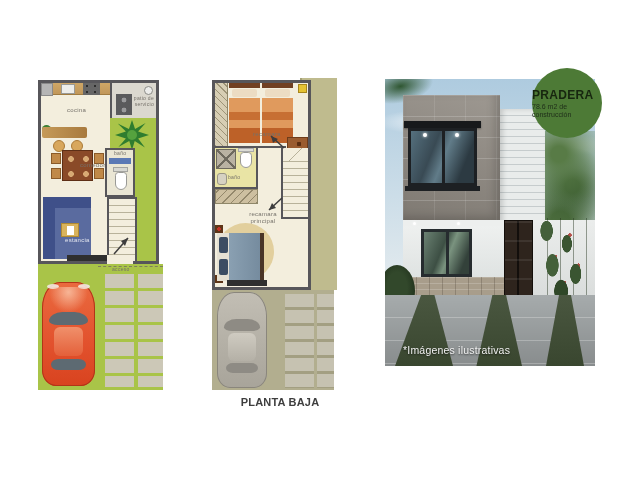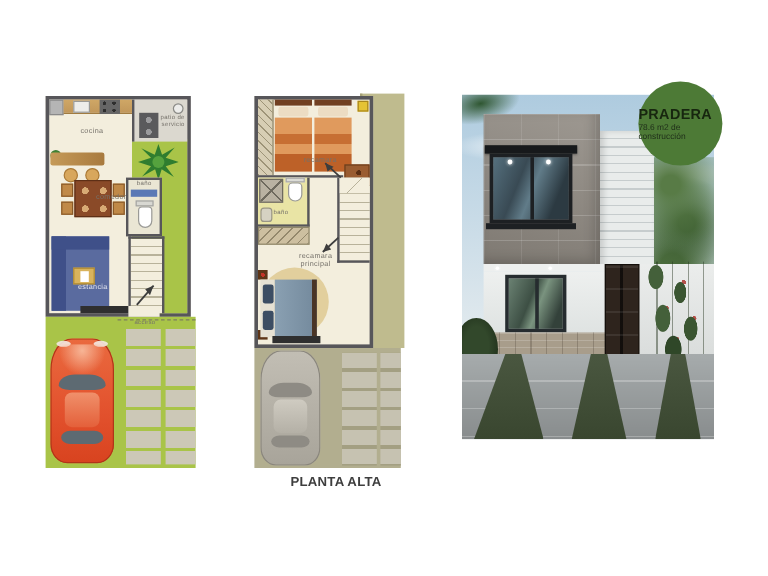--- a/index.html
+++ b/index.html
@@ -322,21 +322,21 @@
       <div class="a" id="gcar">
         <div class="a" id="gcar-body"></div>
         <div class="a" id="gcar-wshield"></div>
         <div class="a" id="gcar-roof"></div>
         <div class="a" id="gcar-rwin"></div>
       </div>
       <div class="a paver-col-a" id="pa-pav1"></div>
       <div class="a paver-col-a" id="pa-pav2"></div>
     </div>
   </section>
-  <div class="plan-title" id="pa-title">PLANTA ALTA</div>
+  <div class="plan-title" id="pa-title">PLANTA BAJA</div>
 
   <section class="a" id="render">
     <div class="a" id="r-cloud1"></div>
     <div class="a" id="r-cloud2"></div>
     <div class="a" id="r-palmTL"></div>
     <div class="a" id="r-tree"></div>
     <div class="a" id="r-stone"></div>
     <div class="a" id="r-siding"></div>
     <div class="a" id="r-canopy"></div>
     <div class="a" id="r-winU">
@@ -355,20 +355,21 @@
     </div>
     <div class="a" id="r-wains"></div>
     <div class="a" id="r-door"></div>
     <div class="a" id="r-vwall"></div>
     <div class="a" id="r-vines"></div>
     <div class="a" id="r-bush"></div>
     <div class="a" id="r-driveway"></div>
     <div class="a gstrip" id="r-g1"></div>
     <div class="a gstrip" id="r-g2"></div>
     <div class="a gstrip" id="r-g3"></div>
+    <div class="a" id="r-disclaimer">*Imágenes ilustrativas</div>
   </section>
 
   <div class="a" id="badge">
     <div class="b-title">PRADERA</div>
     <div class="b-line">78.6 m2 de</div>
     <div class="b-line">construcción</div>
   </div>
 
 </div>
 

